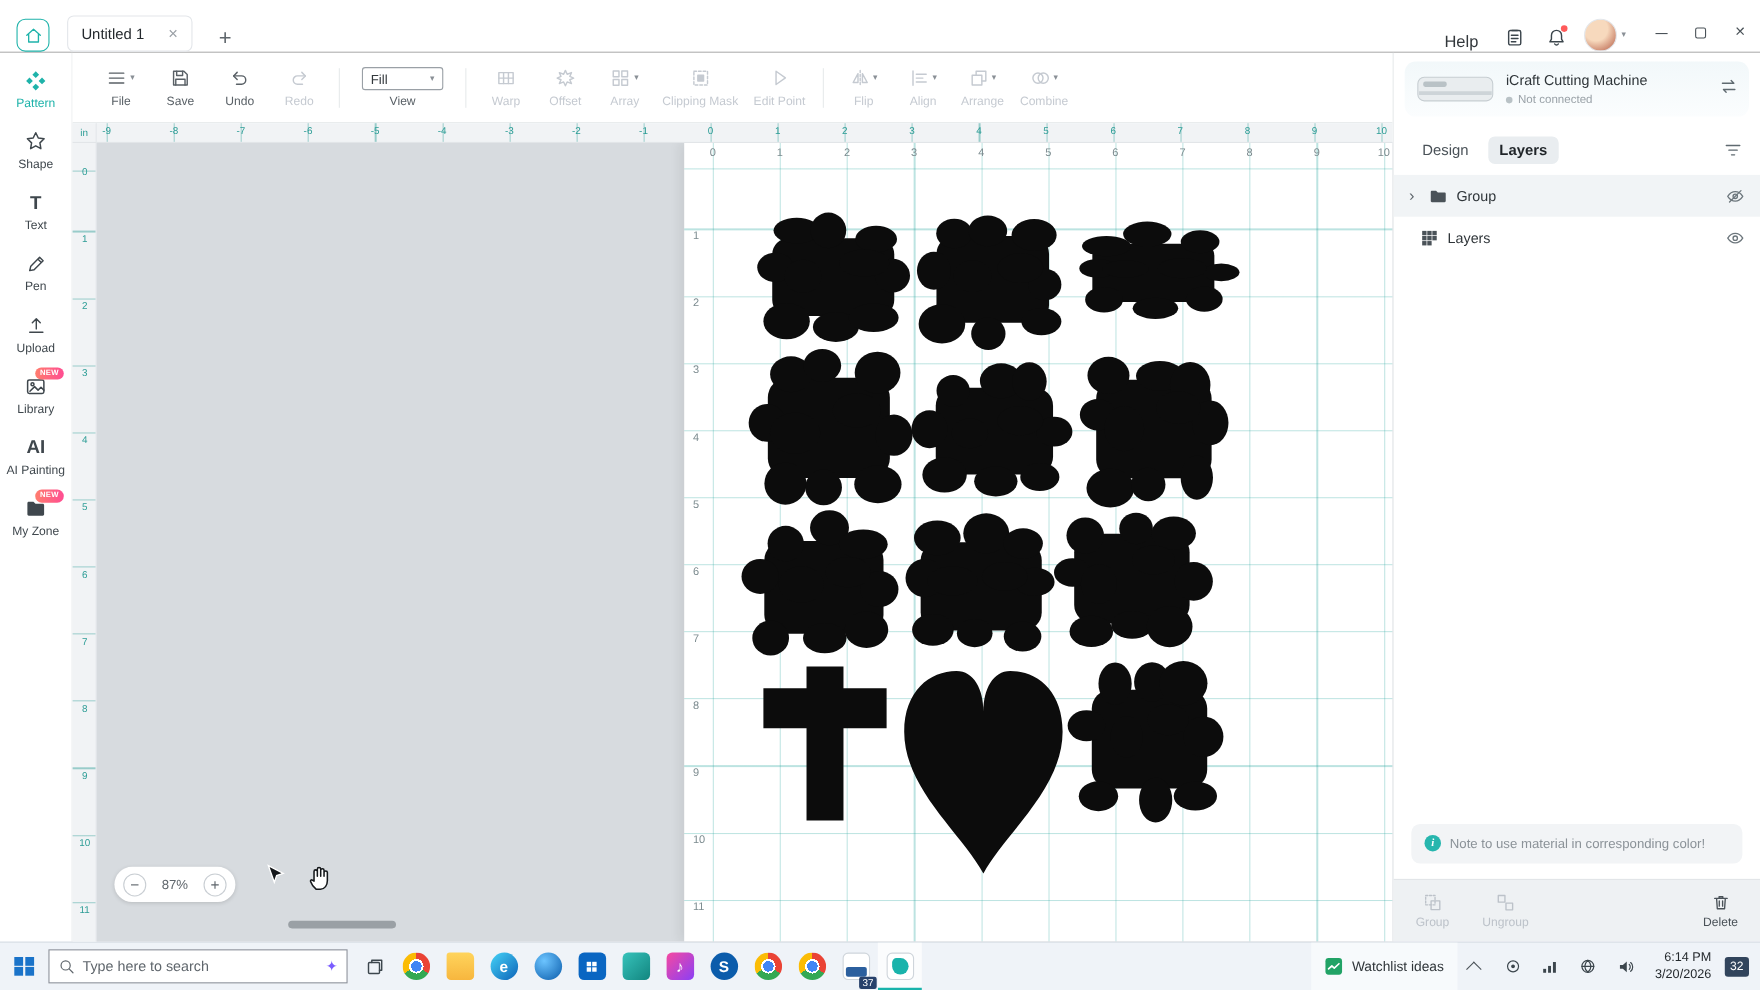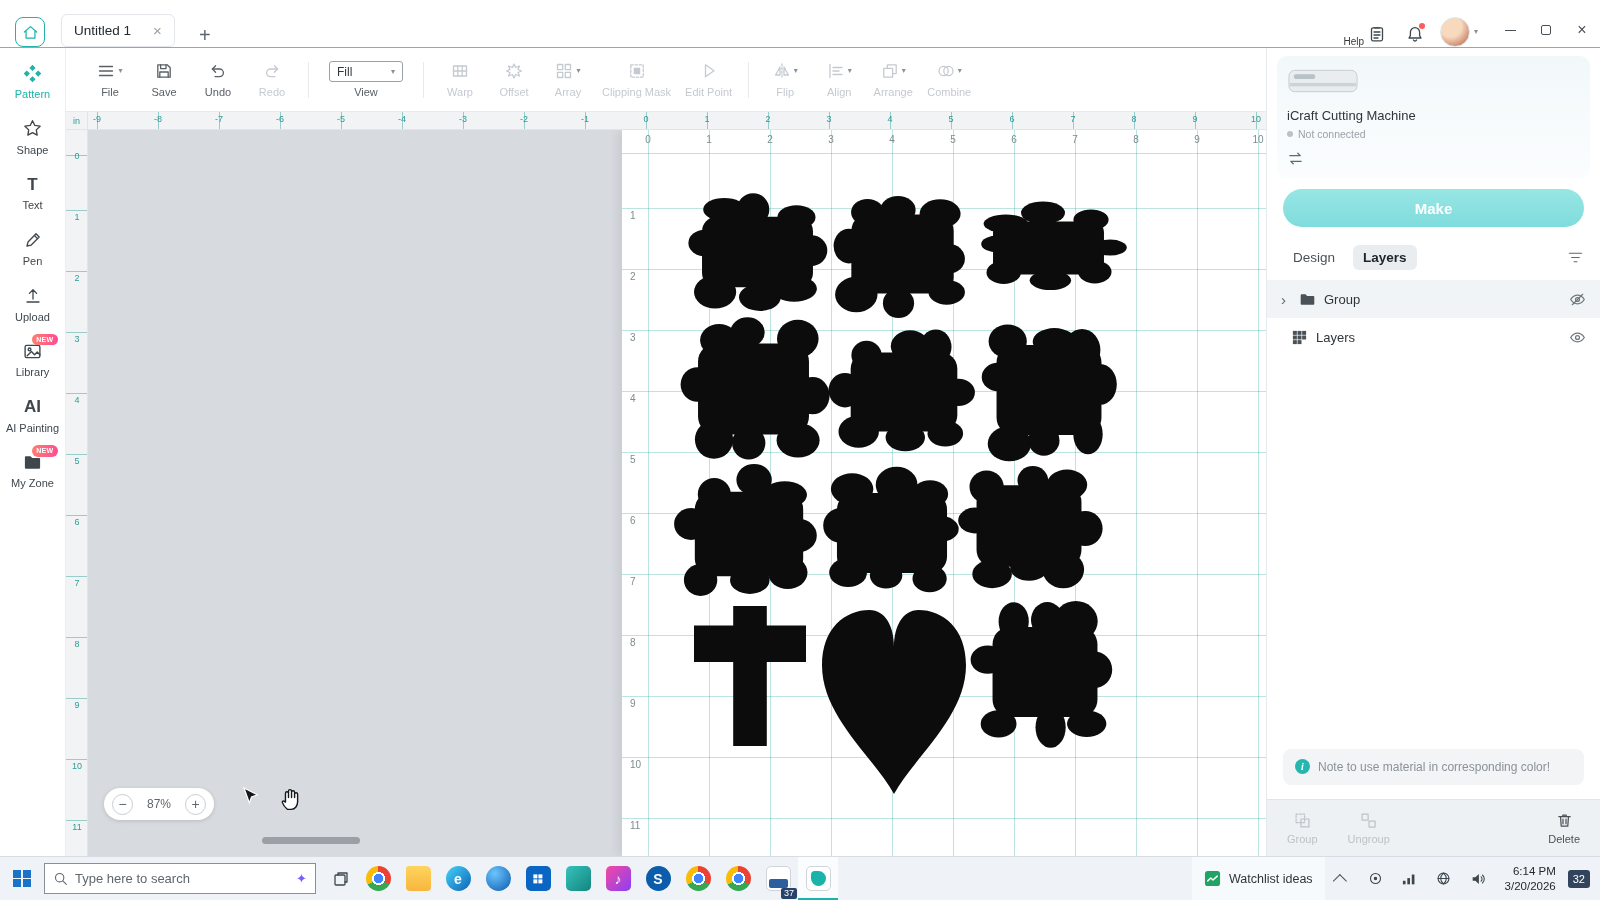--- a/index.html
+++ b/index.html
@@ -14,21 +14,21 @@
 
   
   .titlebar{height:48px;display:flex;align-items:flex-end;background:#fff;border-bottom:1px solid #a3a3a3;flex:0 0 48px;}
   .home-btn{width:30px;height:30px;margin-left:15px;border:1.6px solid #1fb3aa;border-radius:8px;
     color:#1fb3aa;display:flex;align-items:center;justify-content:center;cursor:pointer;}
   .tab{margin-left:16px;height:33px;padding:0 12px;border:1px solid #e3e6ea;border-radius:6px;
     display:flex;align-items:center;gap:22px;font-size:13.5px;color:#24292d;background:#fff;}
   .tab-close{color:#9aa0a6;font-size:15px;cursor:pointer;}
   .add-tab{margin-left:18px;font-size:20px;color:#5f666c;cursor:pointer;width:24px;text-align:center;}
   .tb-spacer{flex:1;}
-  .help-link{font-size:10px;color:#33383c;cursor:pointer;}
+  .help-link{font-size:15px;color:#33383c;margin-right:20px;cursor:pointer;}
   .tb-ic{width:26px;height:26px;display:flex;align-items:center;justify-content:center;color:#3c464d;margin-right:12px;position:relative;cursor:pointer;}
   .tb-ic .dot{position:absolute;top:2px;right:3px;width:6px;height:6px;border-radius:50%;background:#ff5a5a;}
   .avatar-wrap{display:flex;align-items:center;gap:4px;margin-right:14px;cursor:pointer;}
   .avatar{width:30px;height:30px;border-radius:50%;background:radial-gradient(circle at 35% 30%,#f7d9bd 0 40%,#cf8d74 75%,#8c5a4a);border:1px solid #e3e6ea;}
   .win-btn{width:36px;height:34px;display:flex;align-items:center;justify-content:center;color:#4a5258;font-size:16px;cursor:pointer;}
   .mini{width:11px;height:0;border-top:1.4px solid #4a5258;display:block;}
   .maxi{width:10px;height:10px;border:1.4px solid #4a5258;border-radius:2px;display:block;}
 
   
   .main{flex:1;display:flex;min-height:0;}
@@ -88,21 +88,21 @@
     display:flex;align-items:center;gap:10px;padding:0 8px;box-shadow:0 1px 4px rgba(0,0,0,.15);}
   .zoom-btn{width:21px;height:21px;border-radius:50%;border:1px solid #c9ced3;color:#5f666c;
     display:flex;align-items:center;justify-content:center;font-size:14px;cursor:pointer;background:#fff;line-height:1;}
   .zoom-val{font-size:12px;color:#5f666c;min-width:32px;text-align:center;}
   .cursor-ic{position:absolute;bottom:40px;}
   .hscroll{position:absolute;left:174px;bottom:12px;width:98px;height:7px;border-radius:4px;background:#9aa0a5;cursor:grab;}
 
   
   .rightpanel{width:334px;flex:0 0 334px;background:#fff;border-left:1px solid #e7eaec;display:flex;flex-direction:column;min-height:0;}
   .machine-card{margin:8px 10px 0;background:linear-gradient(180deg,#f2f8fa,#fbfdfe);border-radius:10px;
-    padding:8px 10px;display:flex;gap:10px;flex-direction:column;}
+    padding:8px 10px;display:flex;align-items:center;gap:10px;}
   .machine-info{flex:1;min-width:0;}
   .machine-name{font-size:13px;color:#2f3539;}
   .machine-status{display:flex;align-items:center;gap:5px;font-size:10.5px;color:#9aa2a8;margin-top:5px;}
   .status-dot{width:6px;height:6px;border-radius:50%;background:#b9c2c6;}
   .switch-ic{color:#5f6a70;cursor:pointer;}
   .make-btn{margin:10px 16px 0;height:38px;border-radius:19px;background:linear-gradient(180deg,#97e6e4,#7fdcdc);
     color:#fff;font-size:15px;font-weight:700;display:flex;align-items:center;justify-content:center;cursor:pointer;}
   .panel-tabs{display:flex;align-items:center;margin:18px 16px 10px;gap:8px;font-size:13.5px;}
   .ptab{padding:5px 10px;border-radius:6px;color:#4a5258;cursor:pointer;}
   .ptab.active{background:#e9edf0;color:#1f2428;font-weight:700;}
@@ -644,21 +644,20 @@
             <span class="status-dot"></span>
             <span>Not connected</span>
           </div>
         </div>
         <span class="switch-ic">
           <svg class="si" width="17" height="17" viewBox="0 0 18 18">
               <path d="M3 6h11l-2.6-2.6M15 12H4l2.6 2.6"></path>
             </svg>
         </span>
       </div>
-      <div class="make-btn">Make</div>
       <div class="panel-tabs">
         <span class="ptab">Design</span>
         <span class="ptab active">Layers</span>
         <span class="ptab-spacer"></span>
         <span class="filter-ic">
           <svg class="si" width="17" height="17" viewBox="0 0 18 18">
               <path d="M2.5 4.5h13M5 9h8M7.5 13.5h3"></path>
             </svg>
         </span>
       </div>

